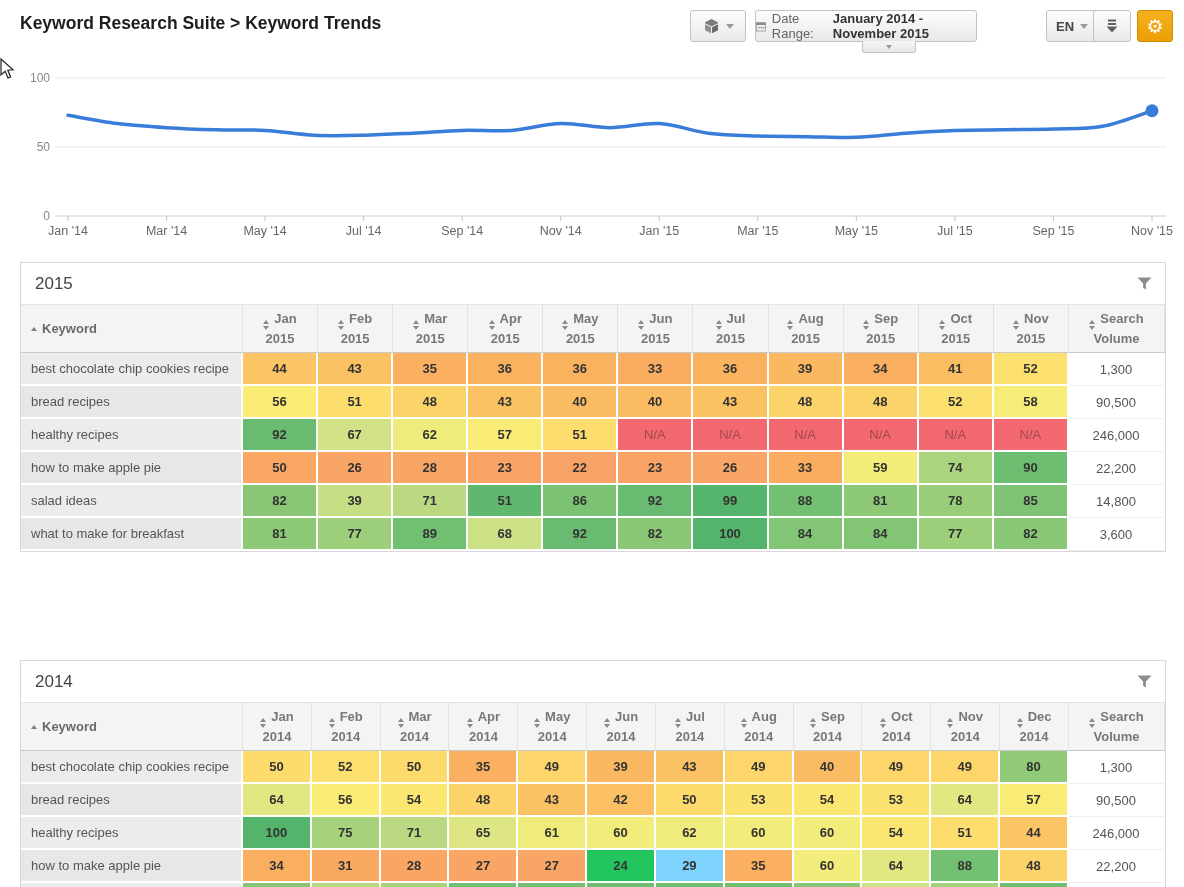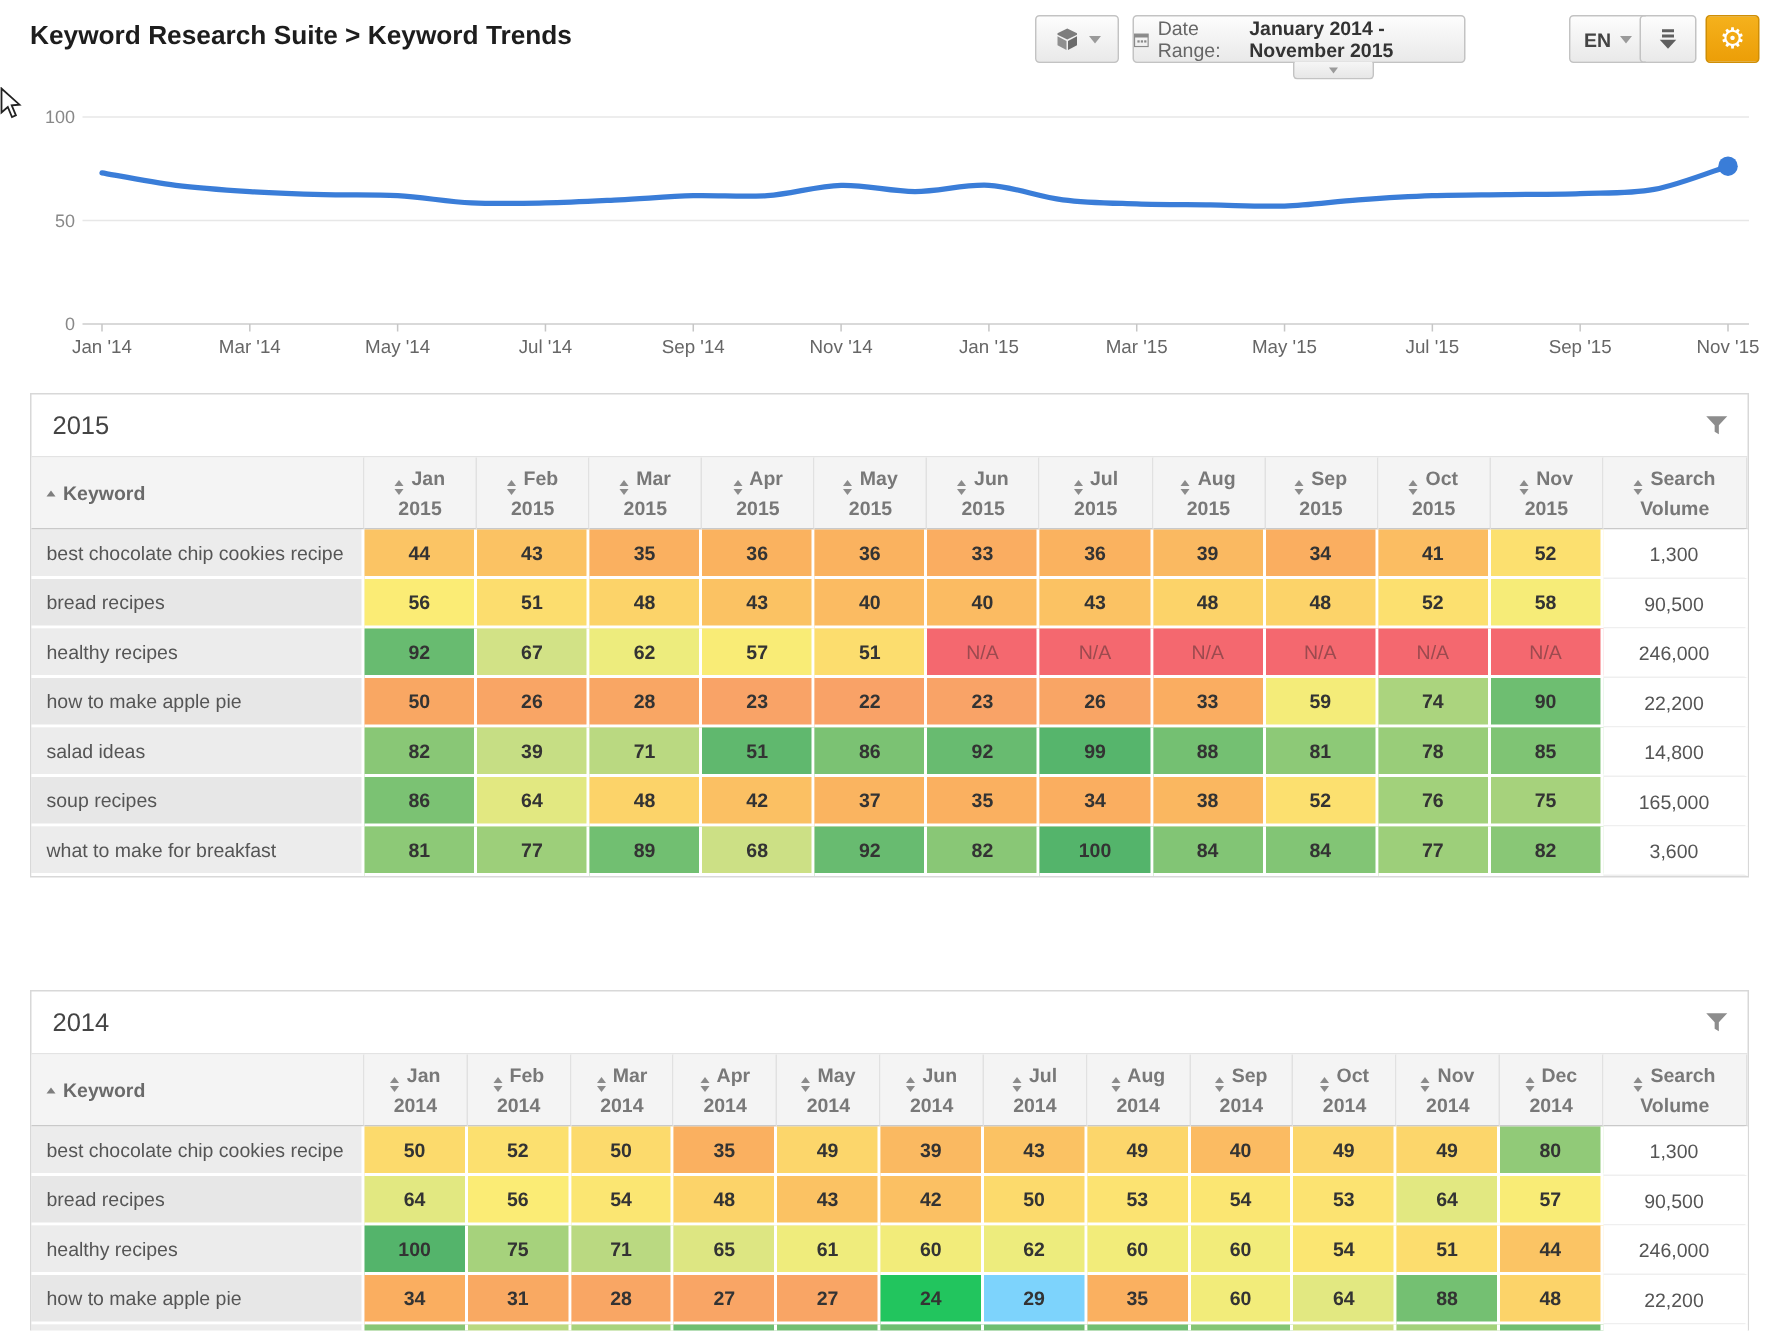--- a/index.html
+++ b/index.html
@@ -295,35 +295,20 @@
           <td style="background:rgb(123,194,115)">86</td>
           <td style="background:rgb(104,187,112)">92</td>
           <td style="background:rgb(86,181,108)">99</td>
           <td style="background:rgb(116,192,114)">88</td>
           <td style="background:rgb(141,201,119)">81</td>
           <td style="background:rgb(153,205,121)">78</td>
           <td style="background:rgb(127,196,116)">85</td>
           <td class="sv">14,800</td>
         </tr>
         <tr>
-          <td class="kw">soup recipes</td>
-          <td style="background:rgb(123,194,115)">86</td>
-          <td style="background:rgb(226,232,129)">64</td>
-          <td style="background:rgb(252,211,105)">48</td>
-          <td style="background:rgb(251,192,99)">42</td>
-          <td style="background:rgb(250,180,96)">37</td>
-          <td style="background:rgb(250,176,96)">35</td>
-          <td style="background:rgb(250,174,96)">34</td>
-          <td style="background:rgb(250,183,96)">38</td>
-          <td style="background:rgb(252,224,111)">52</td>
-          <td style="background:rgb(162,209,123)">76</td>
-          <td style="background:rgb(166,210,124)">75</td>
-          <td class="sv">165,000</td>
-        </tr>
-        <tr>
           <td class="kw">what to make for breakfast</td>
           <td style="background:rgb(141,201,119)">81</td>
           <td style="background:rgb(157,207,122)">77</td>
           <td style="background:rgb(113,191,113)">89</td>
           <td style="background:rgb(204,224,133)">68</td>
           <td style="background:rgb(104,187,112)">92</td>
           <td style="background:rgb(137,199,118)">82</td>
           <td style="background:rgb(84,180,107)">100</td>
           <td style="background:rgb(130,197,117)">84</td>
           <td style="background:rgb(130,197,117)">84</td>

